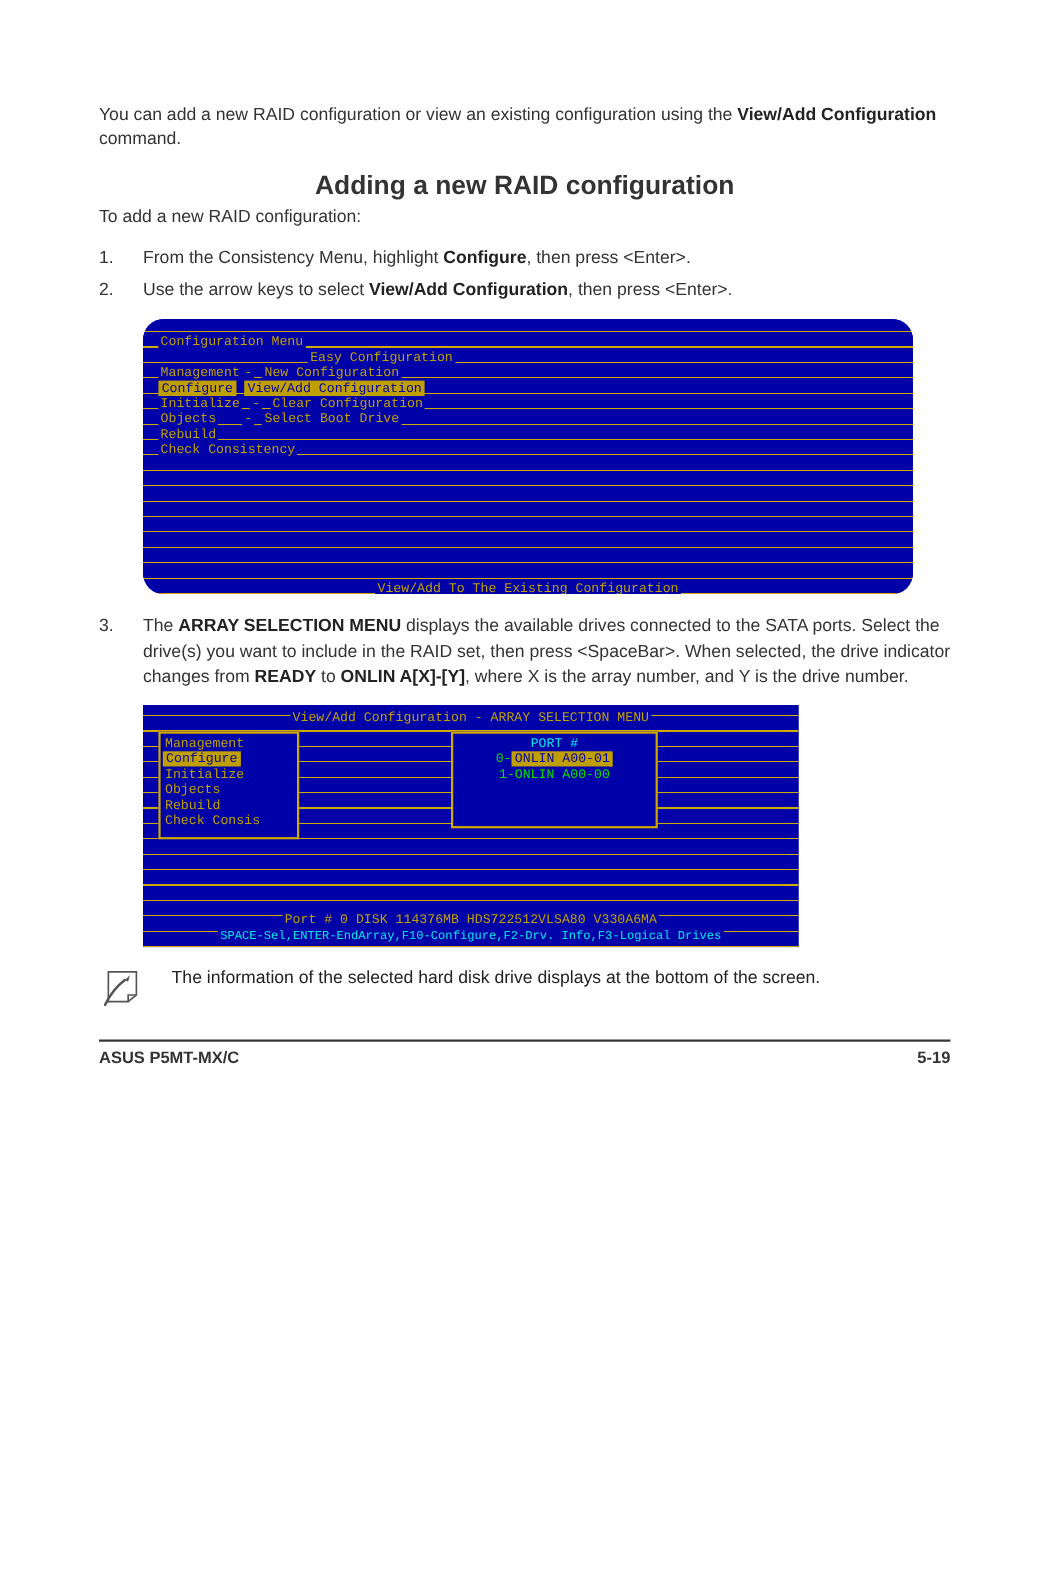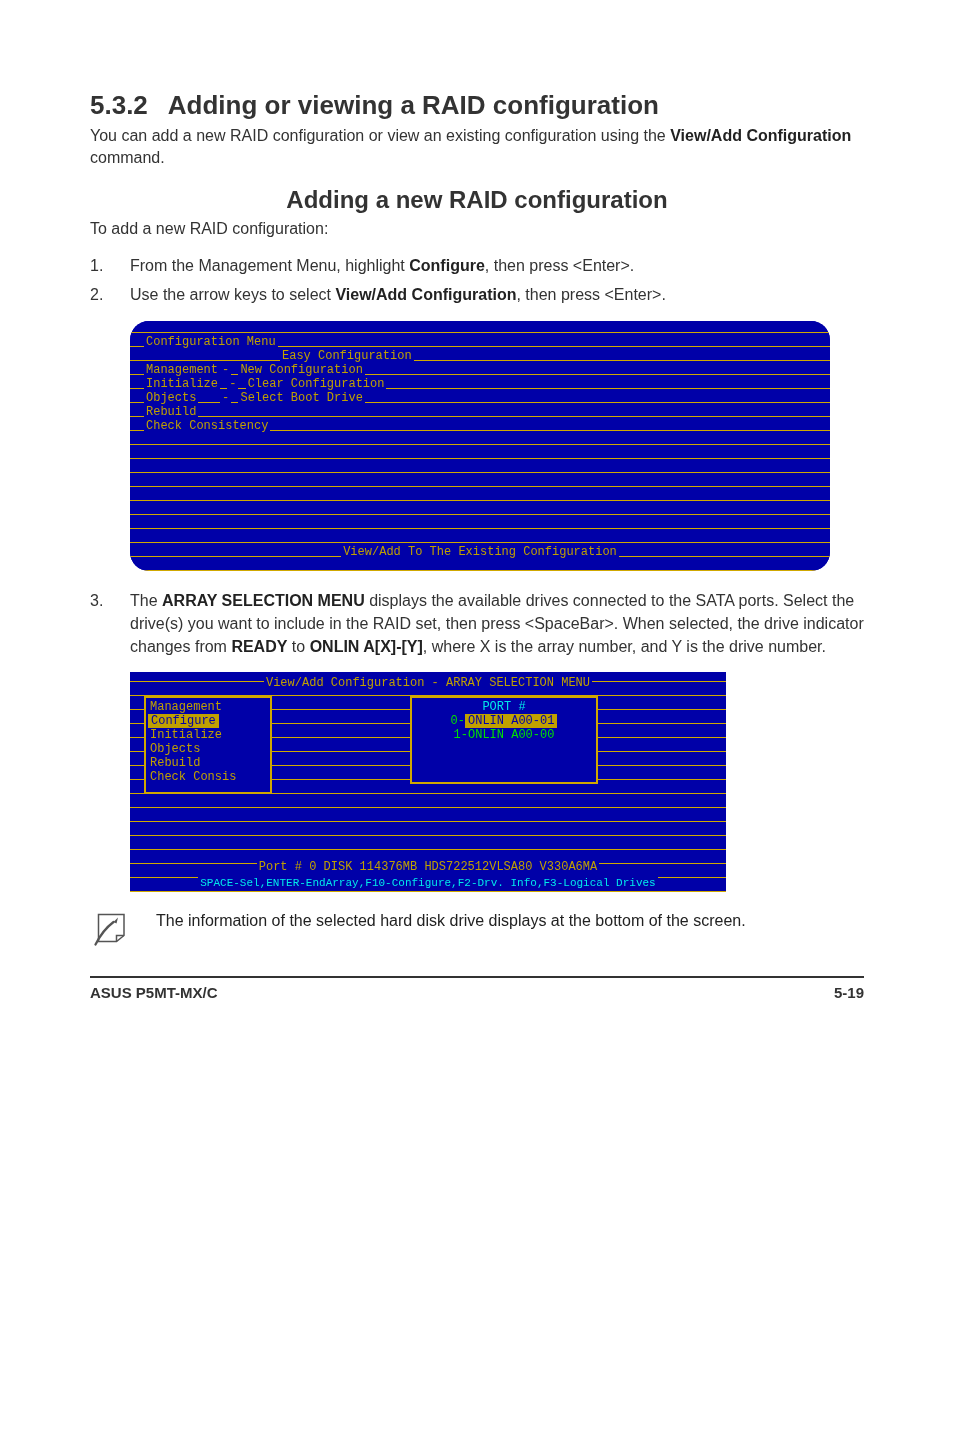--- a/index.html
+++ b/index.html
@@ -118,47 +118,45 @@
   }
   .footer {
     display:flex; justify-content:space-between;
     font-size:15px; font-weight:bold; color:#333;
   }
 </style>
 </head>
 <body>
 
 <div class="page">
-  <h1 class="section-heading">
-    <span class="section-num">5.3.2</span><span>Adding or viewing a RAID configuration</span>
-  </h1>
 
   <p class="body-text">
     <span>You can add a new RAID configuration or view an existing configuration using the </span><b>View/Add Configuration</b><span> command.</span>
   </p>
 
   <h2 class="sub-heading">Adding a new RAID configuration</h2>
   <p class="body-text">To add a new RAID configuration:</p>
 
   <ol class="steps">
     <li>
-      <span>From the Management Menu, highlight </span><b>Configure</b><span>, then press &lt;Enter&gt;.</span>
+      <span>From the Consistency Menu, highlight </span><b>Configure</b><span>, then press &lt;Enter&gt;.</span>
     </li>
     <li>
       <span>Use the arrow keys to select </span><b>View/Add Configuration</b><span>, then press &lt;Enter&gt;.</span>
     </li>
   </ol>
 
   <div class="terminal">
     <div class="stripes">
       <div class="content-overlay">
         <div class="tline"></div>
         <div class="tline tblock"><span class="ttext">Configuration Menu</span></div>
         <div class="tline tblock" style="margin-left:150px;"><span class="ttext">Easy Configuration</span></div>
         <div class="tline tblock"><span class="ttext">Management</span><span class="ttext">-</span> <span class="ttext">New Configuration</span></div>
+        <div class="tline tblock"><span class="thigh">Configure</span> <span class="thigh">View/Add Configuration</span></div>
         <div class="tline tblock"><span class="ttext">Initialize</span> <span class="ttext">-</span> <span class="ttext">Clear Configuration</span></div>
         <div class="tline tblock"><span class="ttext">Objects</span> &nbsp;&nbsp;<span class="ttext">-</span> <span class="ttext">Select Boot Drive</span></div>
         <div class="tline tblock"><span class="ttext">Rebuild</span></div>
         <div class="tline tblock"><span class="ttext">Check Consistency</span></div>
         <div class="tline"></div>
           <div class="tline"></div>
           <div class="tline"></div>
         <div class="tline"></div>
           <div class="tline"></div>
           <div class="tline"></div>

